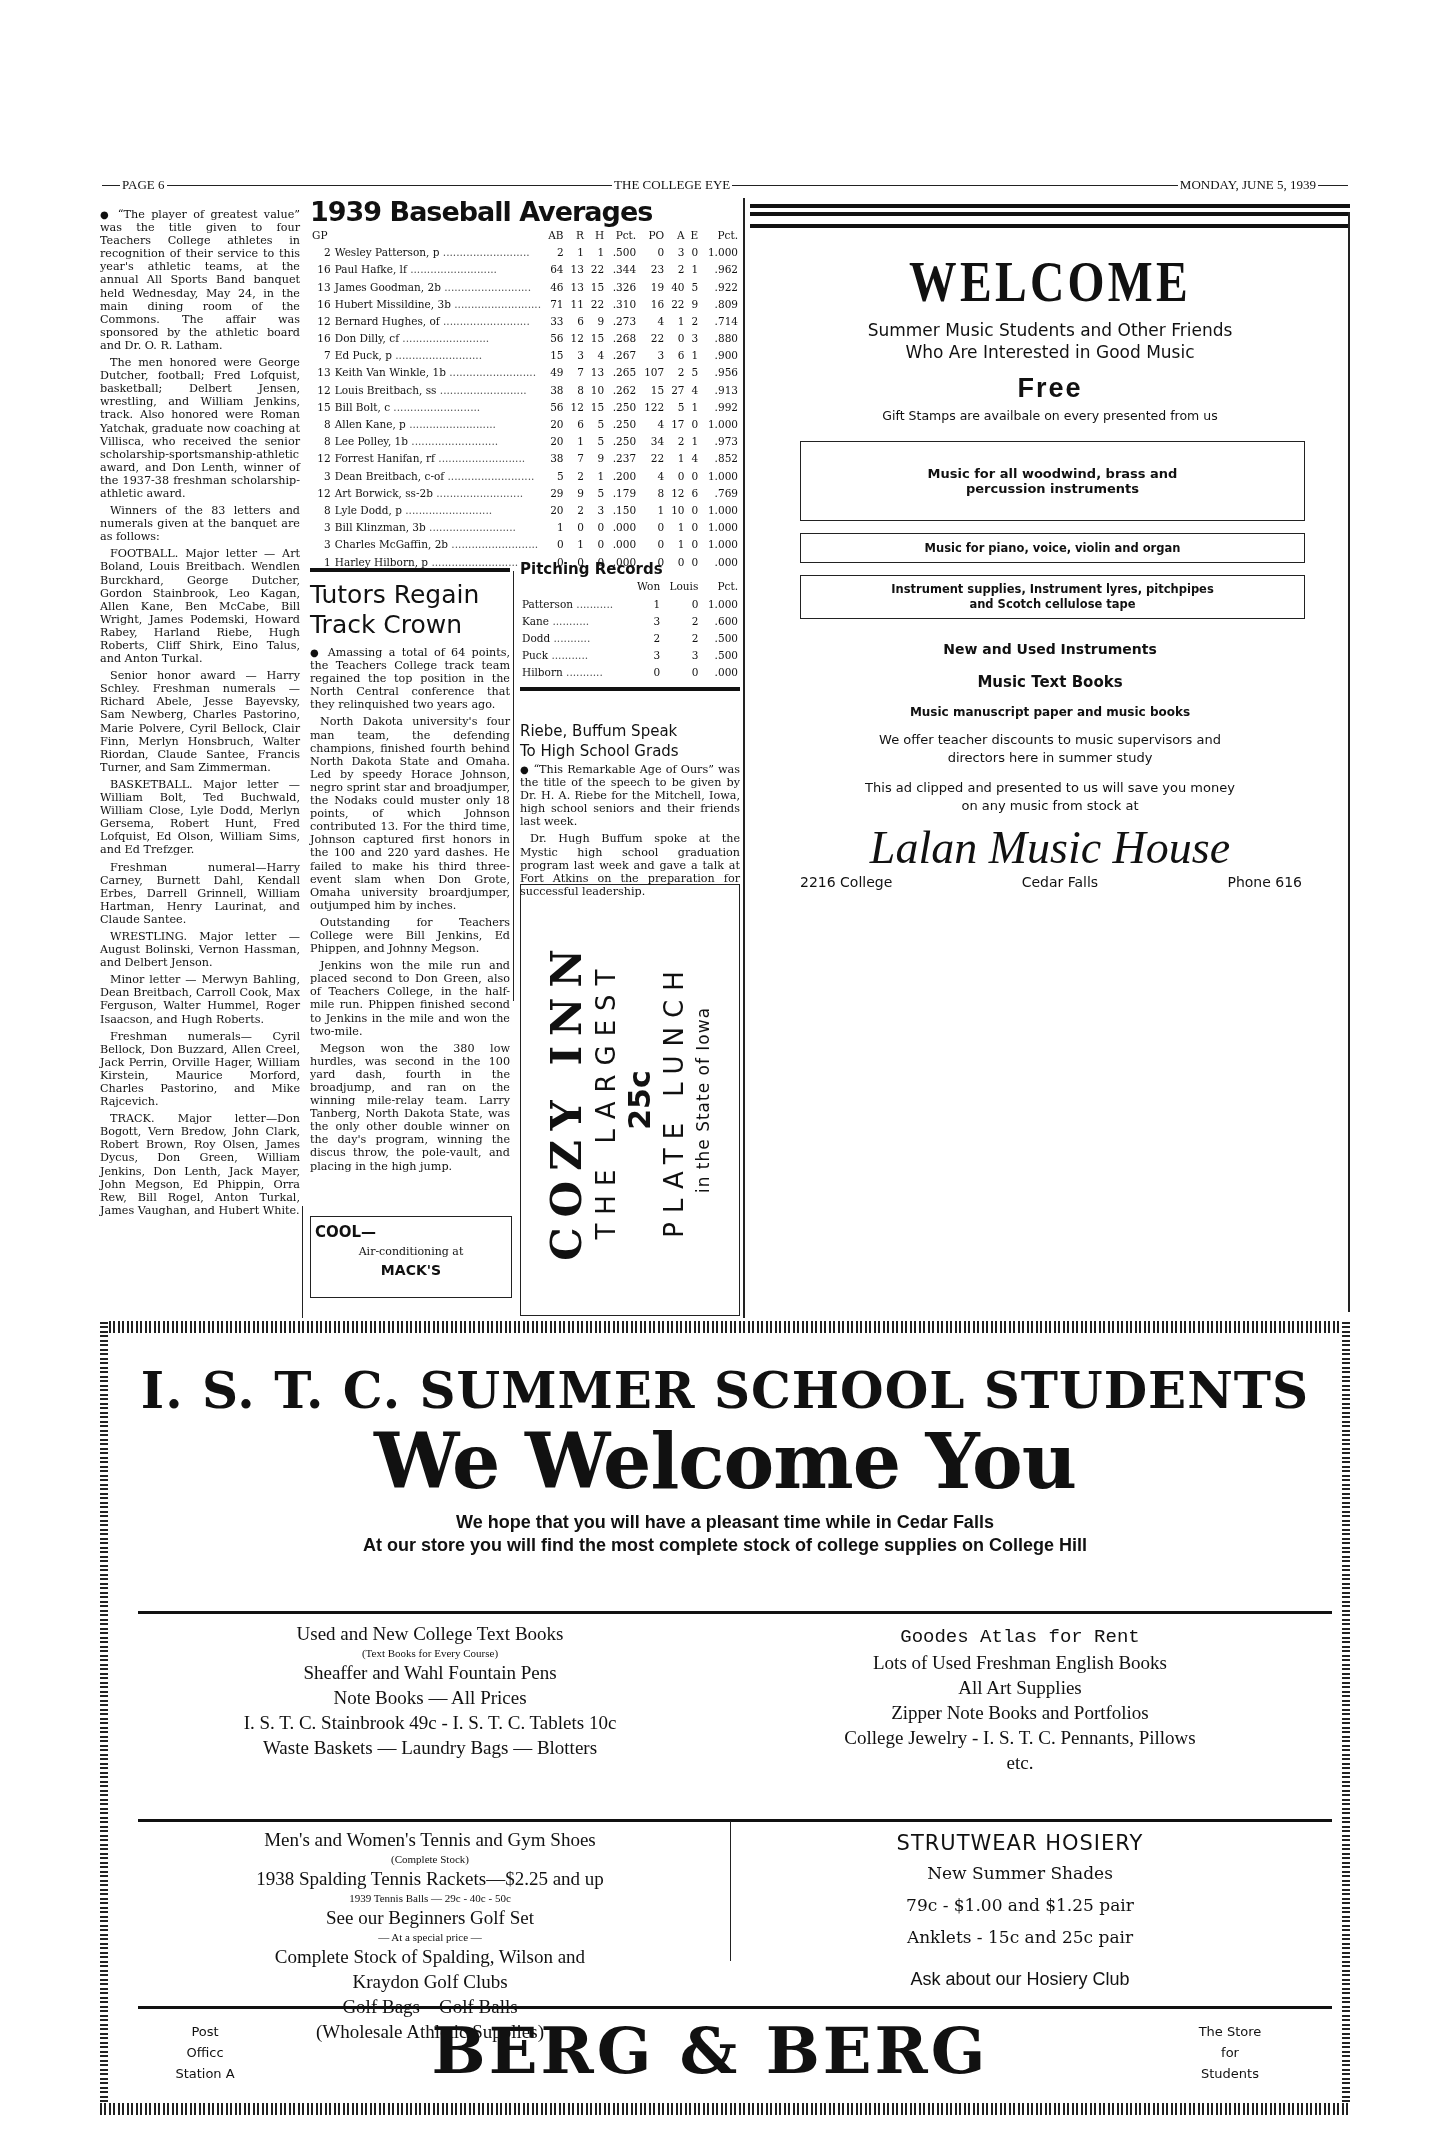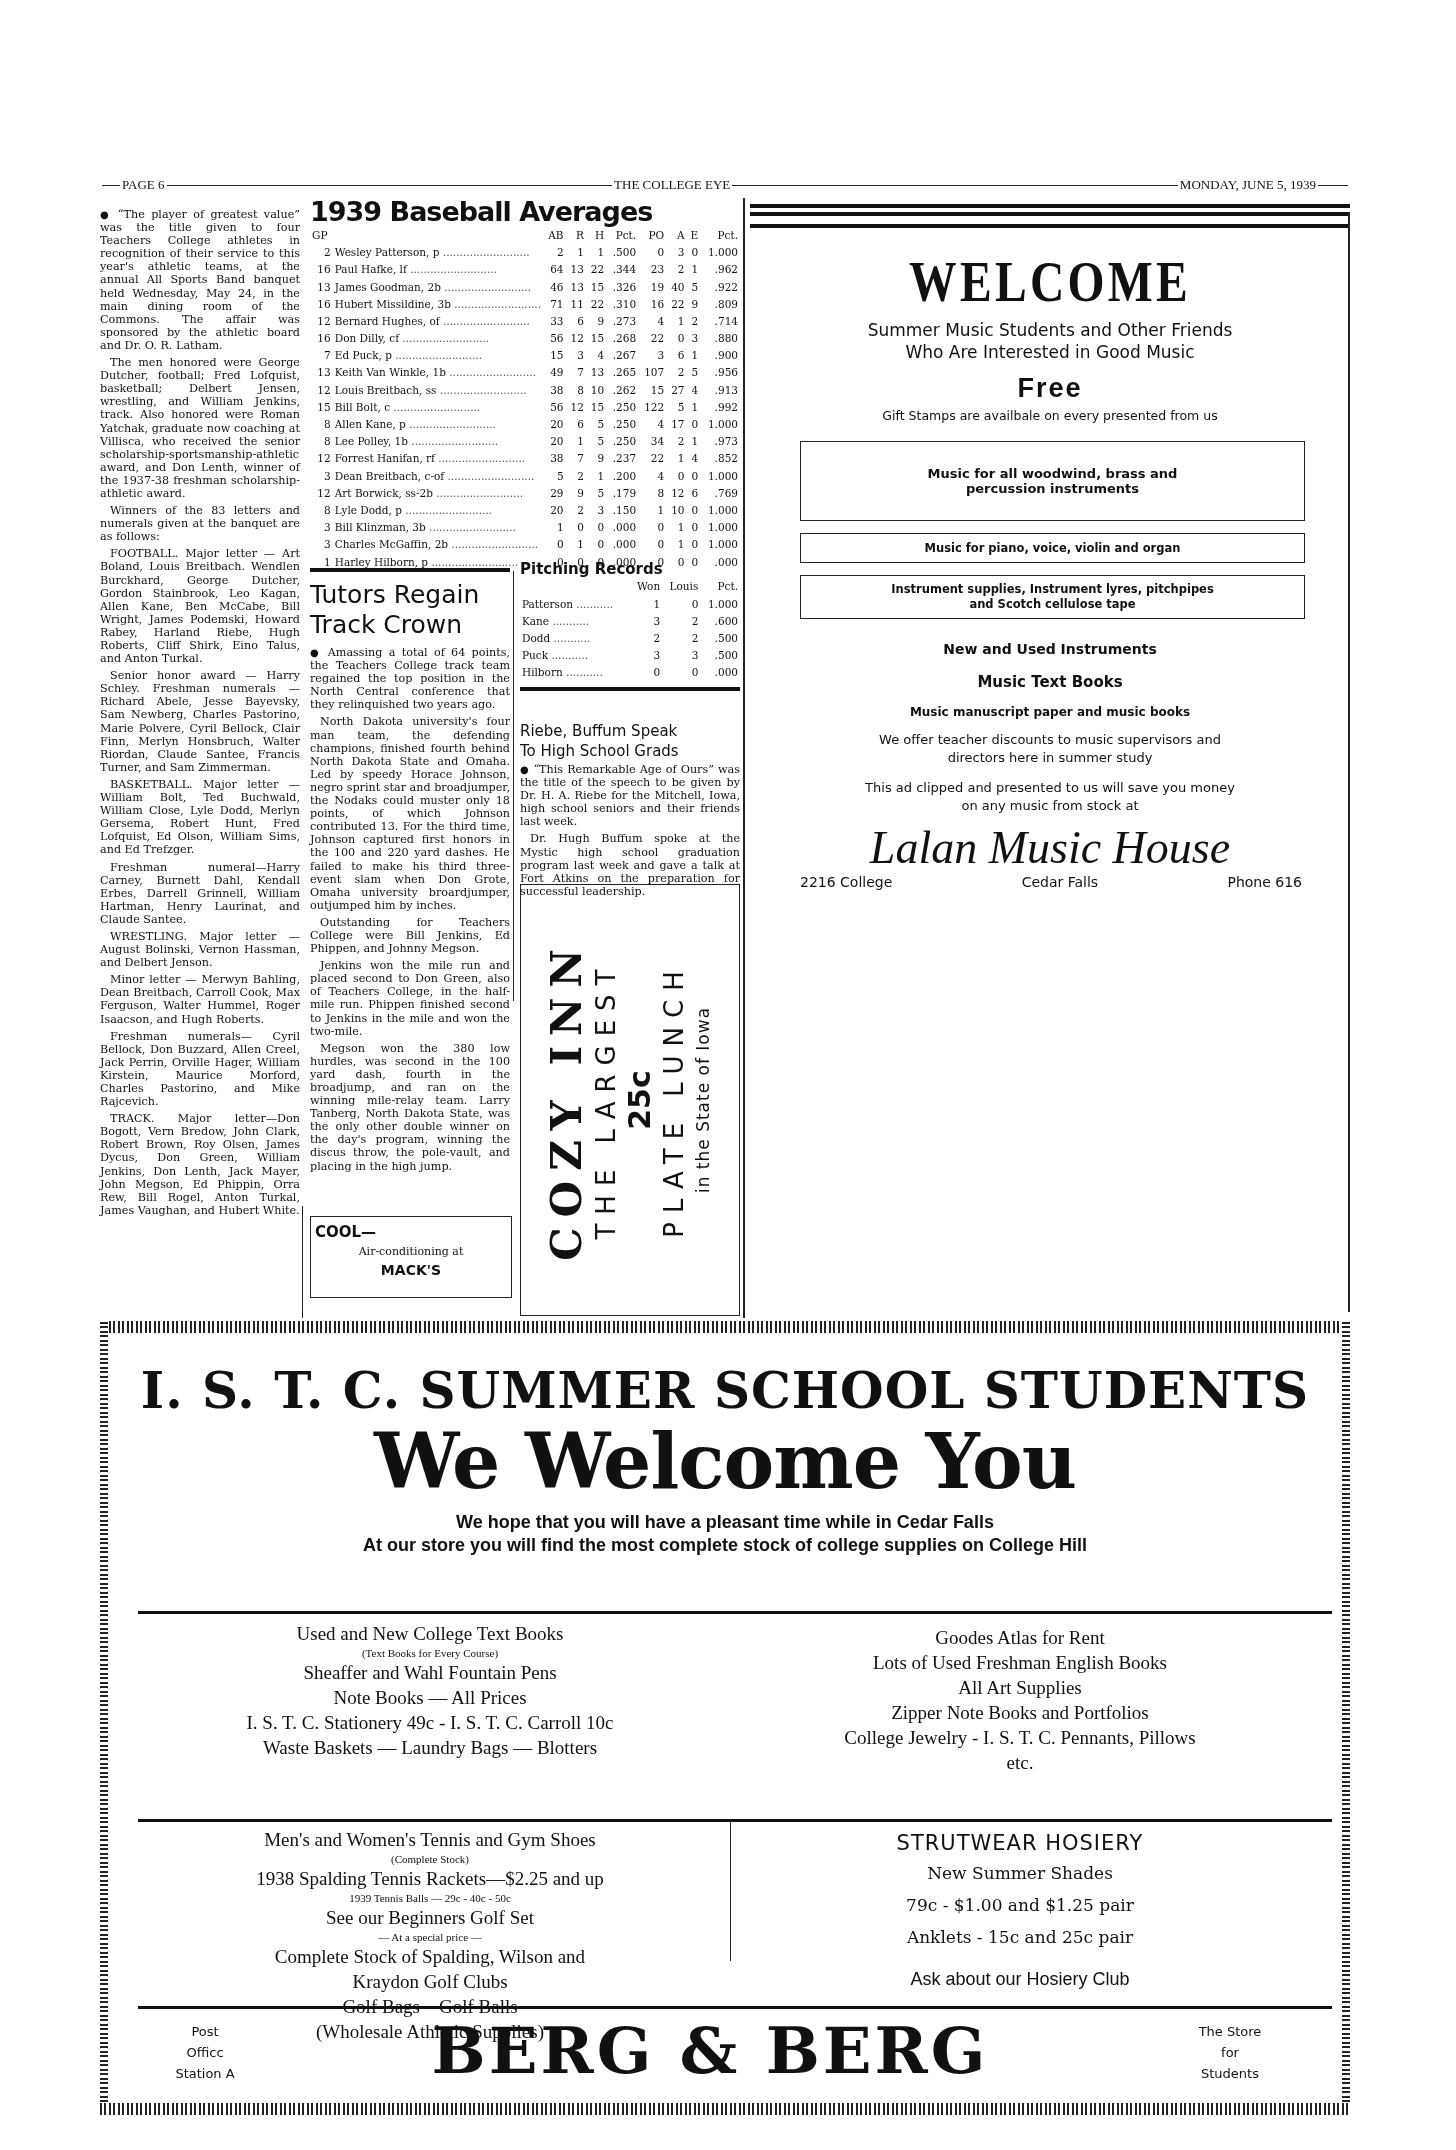--- a/index.html
+++ b/index.html
@@ -460,25 +460,25 @@
       <div class="lib" style="font-weight:bold;font-size:18px;margin-top:2px;">At our store you will find the most complete stock of college supplies on College Hill</div>
     </div>
 
     <div class="thickrule" style="position:absolute;left:38px;right:18px;top:290px;border-top-width:3px;"></div>
 
     <div class="center" style="position:absolute;left:40px;width:580px;top:300px;font-family:'Liberation Serif',serif;" id="berg-left">
         <div style="font-size: 19px; line-height: 25px;">Used and New College Text Books</div>
         <div style="font-size: 11px; line-height: 14px;">(Text Books for Every Course)</div>
         <div style="font-size: 19px; line-height: 25px;">Sheaffer and Wahl Fountain Pens</div>
         <div style="font-size: 19px; line-height: 25px;">Note Books — All Prices</div>
-        <div style="font-size: 19px; line-height: 25px;">I. S. T. C. Stationery 49c - I. S. T. C. Carroll 10c</div>
+        <div style="font-size: 19px; line-height: 25px;">I. S. T. C. Stainbrook 49c - I. S. T. C. Tablets 10c</div>
         <div style="font-size: 19px; line-height: 25px;">Waste Baskets — Laundry Bags — Blotters</div>
       </div>
     <div class="center" style="position:absolute;left:640px;width:560px;top:304px;font-family:'Liberation Serif',serif;" id="berg-right">
-        <div style="font-size: 19px; line-height: 25px;">Goodes Atlas for Rent</div>
+        <div style="font-size: 19px; line-height: 25px; font-family: Liberation Mono, monospace;">Goodes Atlas for Rent</div>
         <div style="font-size: 19px; line-height: 25px;">Lots of Used Freshman English Books</div>
         <div style="font-size: 19px; line-height: 25px;">All Art Supplies</div>
         <div style="font-size: 19px; line-height: 25px;">Zipper Note Books and Portfolios</div>
         <div style="font-size: 19px; line-height: 25px;">College Jewelry - I. S. T. C. Pennants, Pillows</div>
         <div style="font-size: 19px; line-height: 25px;">etc.</div>
       </div>
 
     <div class="thickrule" style="position:absolute;left:38px;right:18px;top:498px;border-top-width:3px;"></div>
     <div class="vrule" style="left:630px;top:500px;height:140px;"></div>
 

